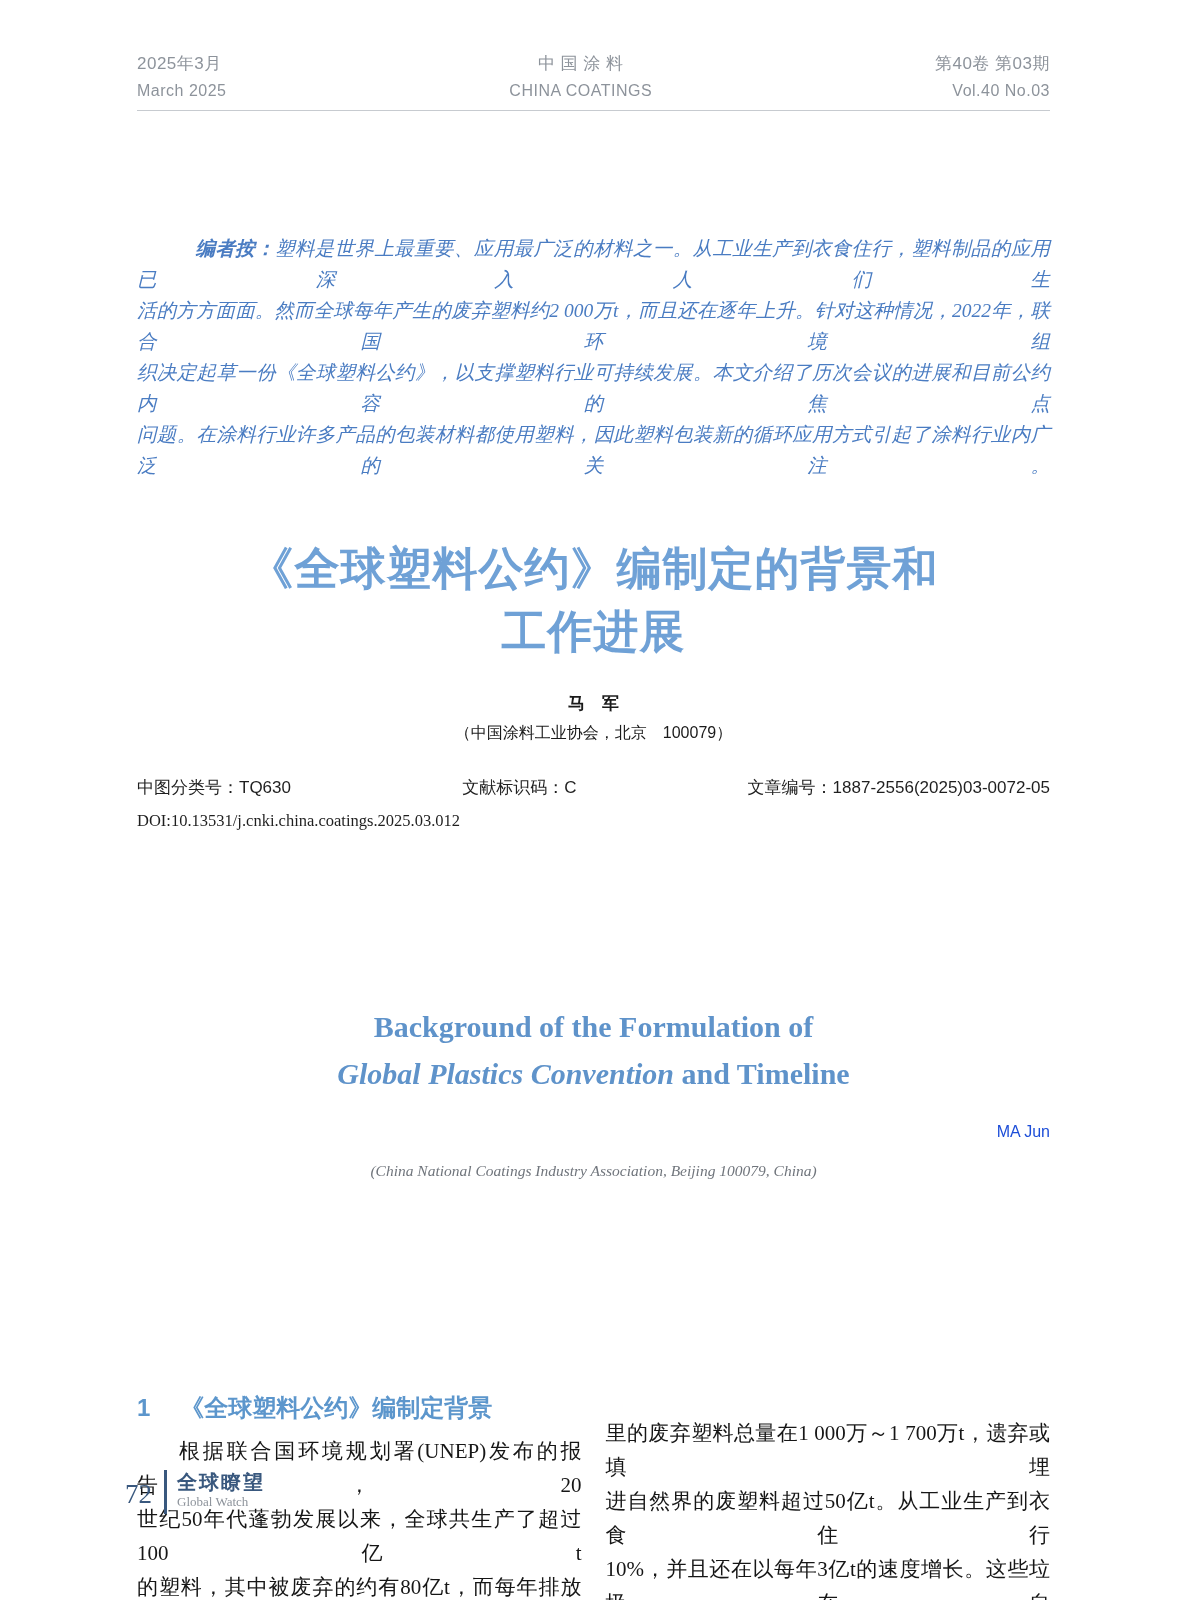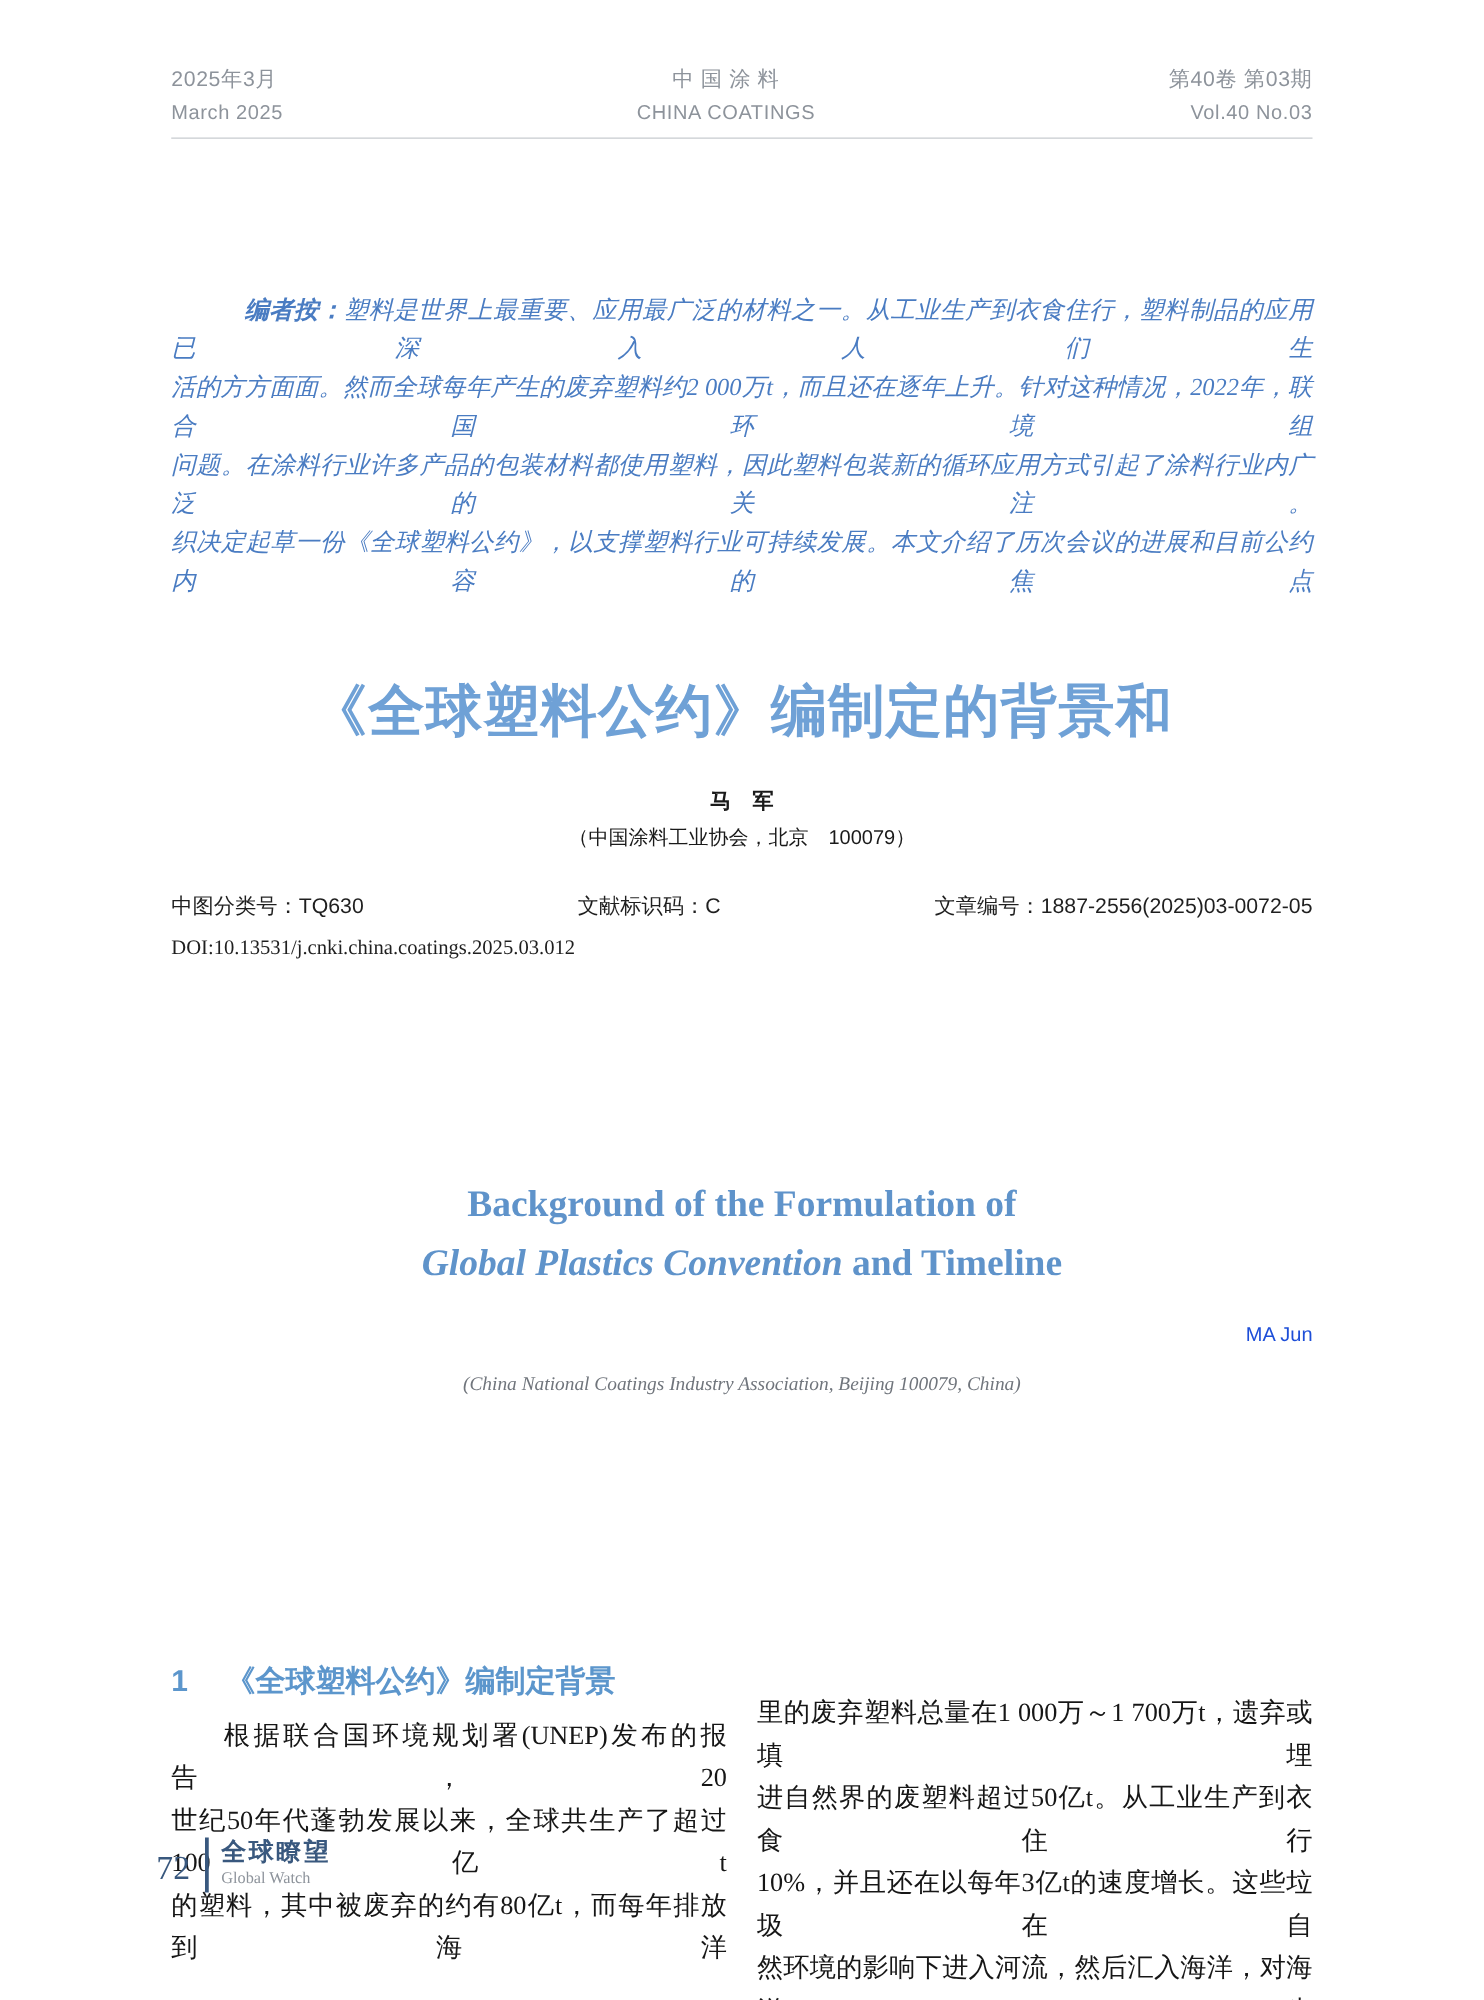--- a/index.html
+++ b/index.html
@@ -192,26 +192,27 @@
       <div class="en">Vol.40  No.03</div>
     </div>
   </div>
   <div class="header-rule"></div>
 
   <div class="editor-note">
     <div class="line first">
       <span class="label">编者按：</span><span>塑料是世界上最重要、应用最广泛的材料之一。从工业生产到衣食住行，塑料制品的应用已深入人们生</span>
     </div>
     <div class="line">活的方方面面。然而全球每年产生的废弃塑料约2 000万t，而且还在逐年上升。针对这种情况，2022年，联合国环境组</div>
+    <div class="line">织决定起草一份《全球塑料公约》，以支撑塑料行业可持续发展。本文介绍了历次会议的进展和目前公约内容的焦点</div>
     <div class="line">问题。在涂料行业许多产品的包装材料都使用塑料，因此塑料包装新的循环应用方式引起了涂料行业内广泛的关注。</div>
-    <div class="line">织决定起草一份《全球塑料公约》，以支撑塑料行业可持续发展。本文介绍了历次会议的进展和目前公约内容的焦点</div>
   </div>
 
   <div class="cn-title">
     <div>《全球塑料公约》编制定的背景和</div>
+    <div>工作进展</div>
   </div>
 
   <div class="cn-author">马　军</div>
   <div class="cn-affil">（中国涂料工业协会，北京　100079）</div>
 
   <div class="meta-row">
     <span>中图分类号：TQ630</span>
     <span>文献标识码：C</span>
     <span>文章编号：1887-2556(2025)03-0072-05</span>
   </div>

